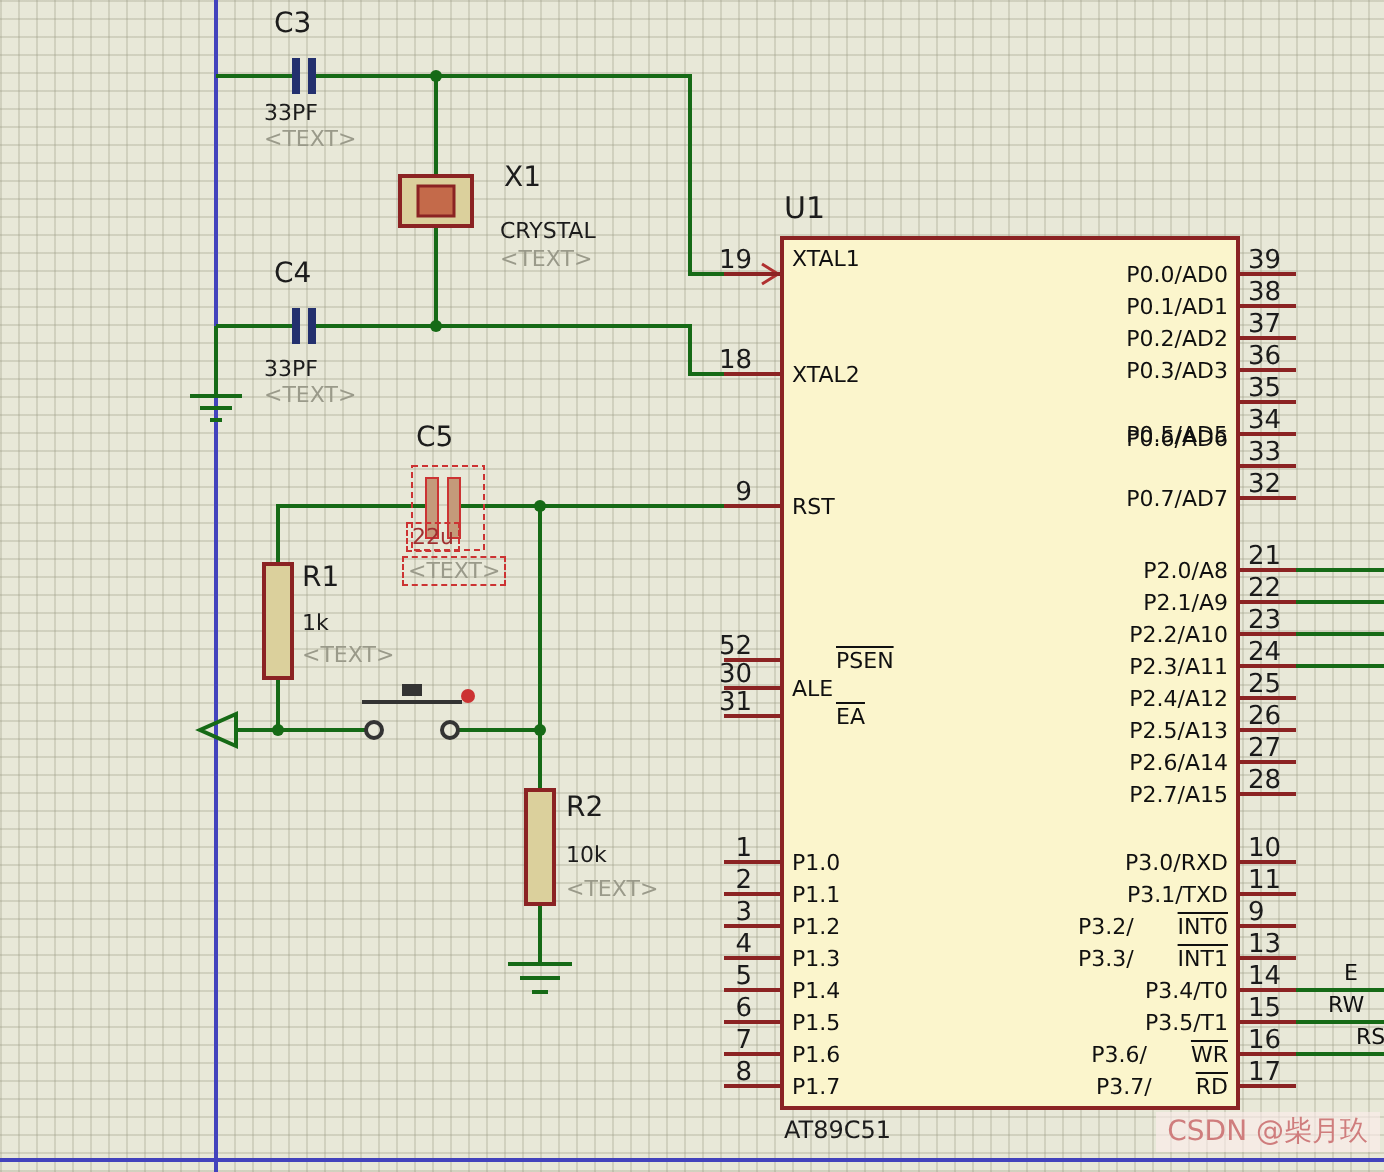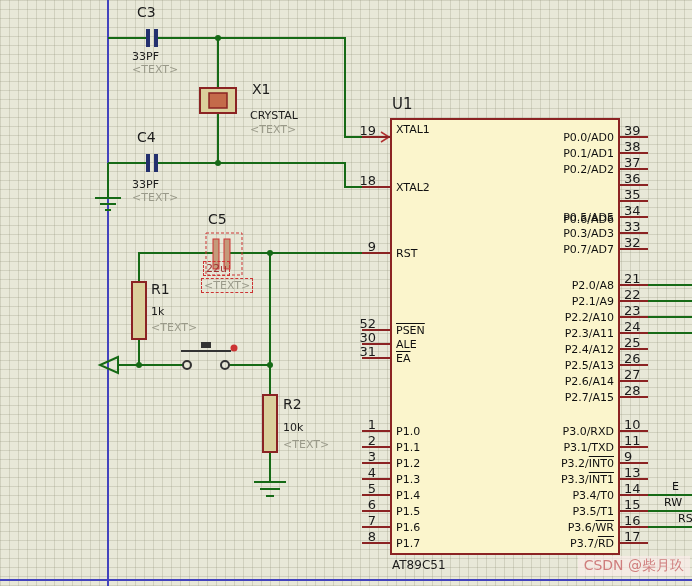--- a/index.html
+++ b/index.html
@@ -15,21 +15,21 @@
   .vline{position:absolute;left:107px;top:0;width:2px;height:586px;background:var(--sheet_border,#4343BD);z-index:0;}
   .hline{position:absolute;left:0;top:579px;width:692px;height:2px;background:var(--sheet_border,#4343BD);z-index:0;}
   .chip{position:absolute;box-sizing:border-box;background:var(--chip_fill,#FBF5CC);
         border:2px solid var(--component_outline,#8B2323);z-index:1;}
   .svg-layer{position:absolute;left:0;top:0;z-index:2;}
   #pins-layer{position:absolute;inset:0;z-index:3;}
   #pins-layer > div{position:absolute;}
   .pin-stub{background:var(--pin_stub,#8B2323);}
   .pin-num{font-size:13px;color:#1b1b1b;white-space:nowrap;}
   .pin-name{font-size:11px;color:#101010;white-space:nowrap;}
-  .bar{text-decoration:overline;}
+  .bar{text-decoration:overline;margin-left:22px;}
   .wire-ext{height:2px;background:var(--wire,#166A16);}
   .net-label{font-size:11px;color:#101010;white-space:nowrap;}
   .lbl{position:absolute;font-size:11px;color:#1c1c1c;white-space:nowrap;z-index:4;}
   .ref{font-size:14px;}
   .big{font-size:15px;}
   .mid{font-size:12px;}
   .text-ph{color:#9a9a8a;}
   .c5val{color:#A03030;border:1px dashed var(--selection,#CC3333);padding:0 2px;}
   .c5txt{border:1px dashed var(--selection,#CC3333);padding:0 2px;}
   .watermark{position:absolute;right:2px;top:556px;font-size:14px;z-index:5;
@@ -161,21 +161,21 @@
       <div class="pin-num" style="left: 624px; top: 123px; width: 38px;">39</div>
       <div class="pin-name" style="left: 460px; top: 131px; width: 154px; text-align: right;">P0.0/AD0</div>
       <div class="pin-stub" style="left: 620px; top: 152px; width: 28px; height: 2px;"></div>
       <div class="pin-num" style="left: 624px; top: 139px; width: 38px;">38</div>
       <div class="pin-name" style="left: 460px; top: 147px; width: 154px; text-align: right;">P0.1/AD1</div>
       <div class="pin-stub" style="left: 620px; top: 168px; width: 28px; height: 2px;"></div>
       <div class="pin-num" style="left: 624px; top: 155px; width: 38px;">37</div>
       <div class="pin-name" style="left: 460px; top: 163px; width: 154px; text-align: right;">P0.2/AD2</div>
       <div class="pin-stub" style="left: 620px; top: 184px; width: 28px; height: 2px;"></div>
       <div class="pin-num" style="left: 624px; top: 171px; width: 38px;">36</div>
-      <div class="pin-name" style="left: 460px; top: 179px; width: 154px; text-align: right; margin-top: 48px;">P0.3/AD3</div>
+      <div class="pin-name" style="left: 460px; top: 179px; width: 154px; text-align: right;">P0.3/AD3</div>
       <div class="pin-stub" style="left: 620px; top: 200px; width: 28px; height: 2px;"></div>
       <div class="pin-num" style="left: 624px; top: 187px; width: 38px;">35</div>
       <div class="pin-stub" style="left: 620px; top: 216px; width: 28px; height: 2px;"></div>
       <div class="pin-num" style="left: 624px; top: 203px; width: 38px;">34</div>
       <div class="pin-name" style="left: 460px; top: 211px; width: 154px; text-align: right;">P0.5/AD5</div>
       <div class="pin-stub" style="left: 620px; top: 232px; width: 28px; height: 2px;"></div>
       <div class="pin-num" style="left: 624px; top: 219px; width: 38px;">33</div>
       <div class="pin-name" style="left: 460px; top: 213px; width: 154px; text-align: right;">P0.6/AD6</div>
       <div class="pin-stub" style="left: 620px; top: 248px; width: 28px; height: 2px;"></div>
       <div class="pin-num" style="left: 624px; top: 235px; width: 38px;">32</div>

